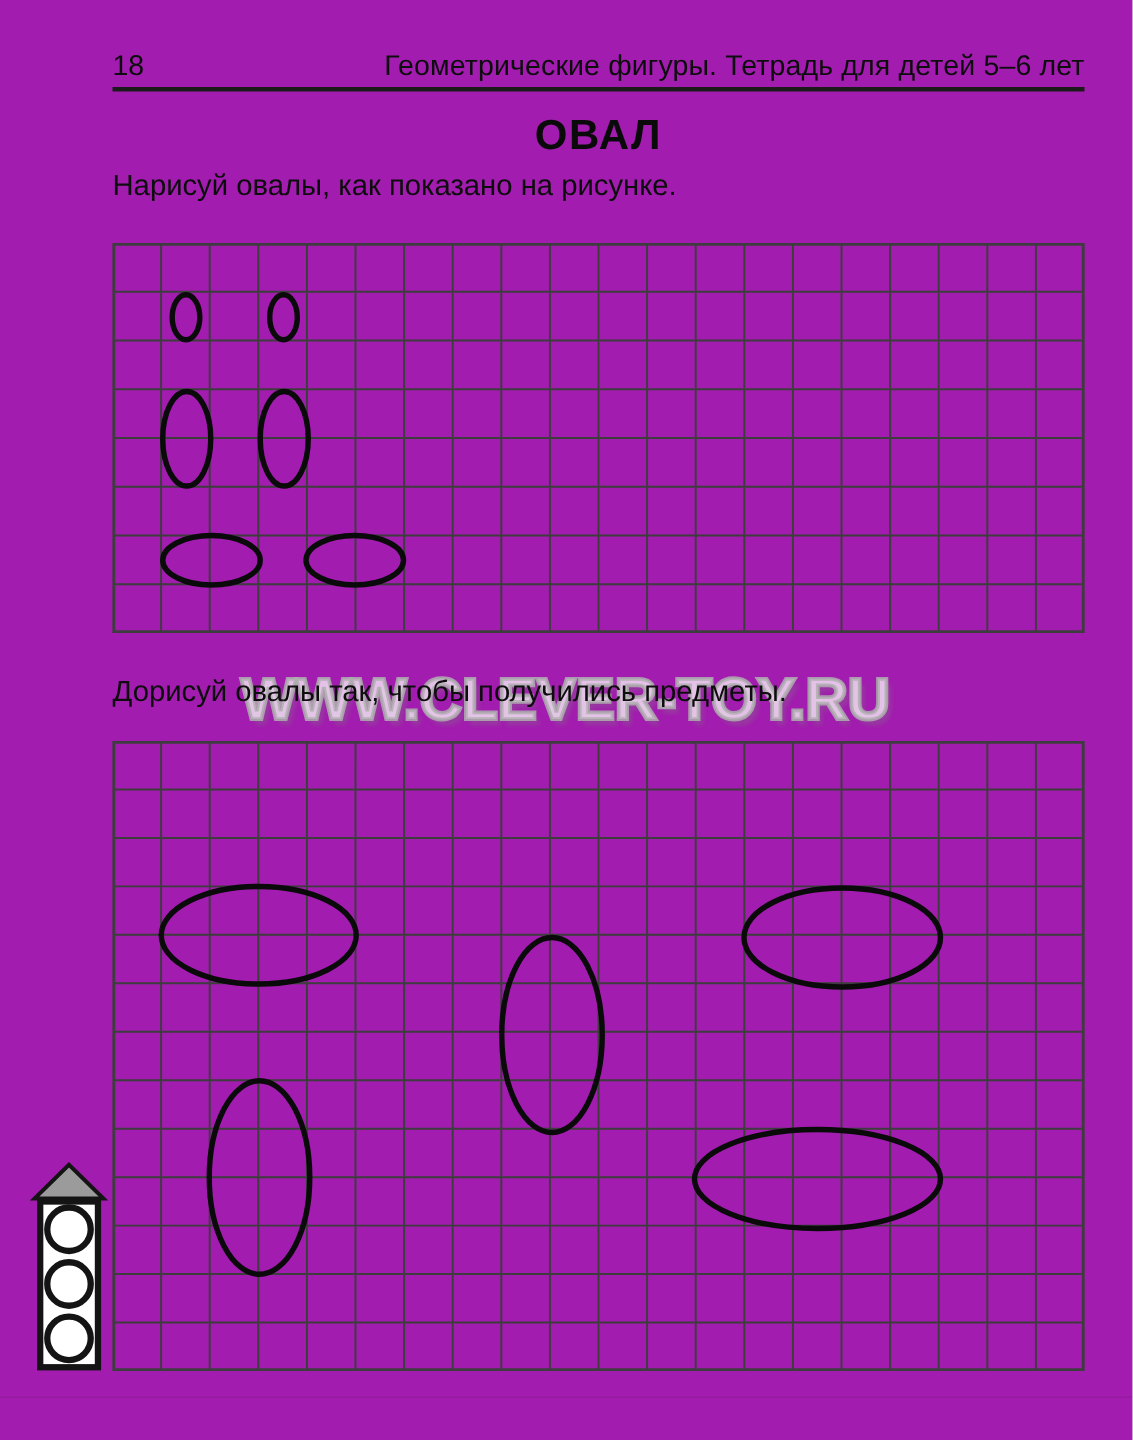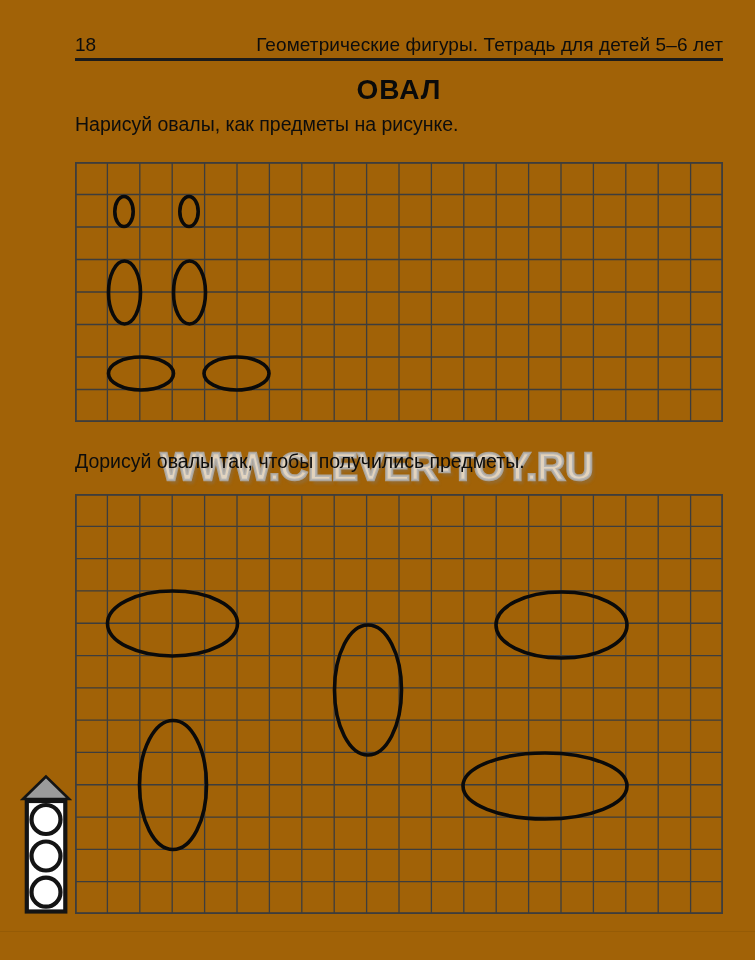--- a/index.html
+++ b/index.html
@@ -1,17 +1,17 @@
 <!DOCTYPE html>
 <html><head>
 <meta charset="utf-8">
 <style>
   html,body{margin:0;padding:0;background:#ffffff;}
   .page{
-    position:relative;width:755px;height:960px;background:#a16207;overflow:hidden;
+    position:relative;width:755px;height:960px;background:#a21caf;overflow:hidden;
     font-family:"Liberation Sans", sans-serif;color:#101010;
   }
   .header{
     position:absolute;left:75px;top:35px;width:648px;
     display:flex;justify-content:space-between;align-items:baseline;
     font-size:19px;line-height:1;color:#0d0d0d;
   }
   .htitle{text-align:right;letter-spacing:0.1px;}
   .rule{position:absolute;left:75px;top:58px;width:648px;height:2.6px;background:#1b1b1b;}
   .title{
@@ -43,21 +43,21 @@
 
   <div class="header">
     <span class="pagenum">18</span>
     <span class="htitle">Геометрические фигуры. Тетрадь для детей 5–6 лет</span>
   </div>
 
   <div class="rule"></div>
 
   <div class="title">ОВАЛ</div>
 
-  <div class="instr instr1">Нарисуй овалы, как предметы на рисунке.</div>
+  <div class="instr instr1">Нарисуй овалы, как показано на рисунке.</div>
 
   <svg class="grid grid1" xmlns="http://www.w3.org/2000/svg" viewBox="0 0 648 260">
       <path d="M0 0V260M32.4 0V260M64.8 0V260M97.2 0V260M129.6 0V260M162 0V260M194.4 0V260M226.8 0V260M259.2 0V260M291.6 0V260M324 0V260M356.4 0V260M388.8 0V260M421.2 0V260M453.6 0V260M486 0V260M518.4 0V260M550.8 0V260M583.2 0V260M615.6 0V260M648 0V260M0 0H648M0 32.5H648M0 65H648M0 97.5H648M0 130H648M0 162.5H648M0 195H648M0 227.5H648M0 260H648" stroke="#3d3d3d" stroke-width="1.3" fill="none"></path>
       <rect x="0.9" y="0.9" width="646.2" height="258.2" stroke="#3d3d3d" stroke-width="1.8" fill="none"></rect>
       <ellipse cx="49" cy="49.5" rx="9.2" ry="15" stroke="#0a0a0a" stroke-width="3.6" fill="none"></ellipse>
       <ellipse cx="114" cy="49.5" rx="9.2" ry="15" stroke="#0a0a0a" stroke-width="3.6" fill="none"></ellipse>
       <ellipse cx="49.5" cy="130.5" rx="16" ry="31.5" stroke="#0a0a0a" stroke-width="3.6" fill="none"></ellipse>
       <ellipse cx="114.5" cy="130.5" rx="16" ry="31.5" stroke="#0a0a0a" stroke-width="3.6" fill="none"></ellipse>
       <ellipse cx="66" cy="211.5" rx="32.5" ry="16.5" stroke="#0a0a0a" stroke-width="3.6" fill="none"></ellipse>
       <ellipse cx="161.5" cy="211.5" rx="32.5" ry="16.5" stroke="#0a0a0a" stroke-width="3.6" fill="none"></ellipse>

